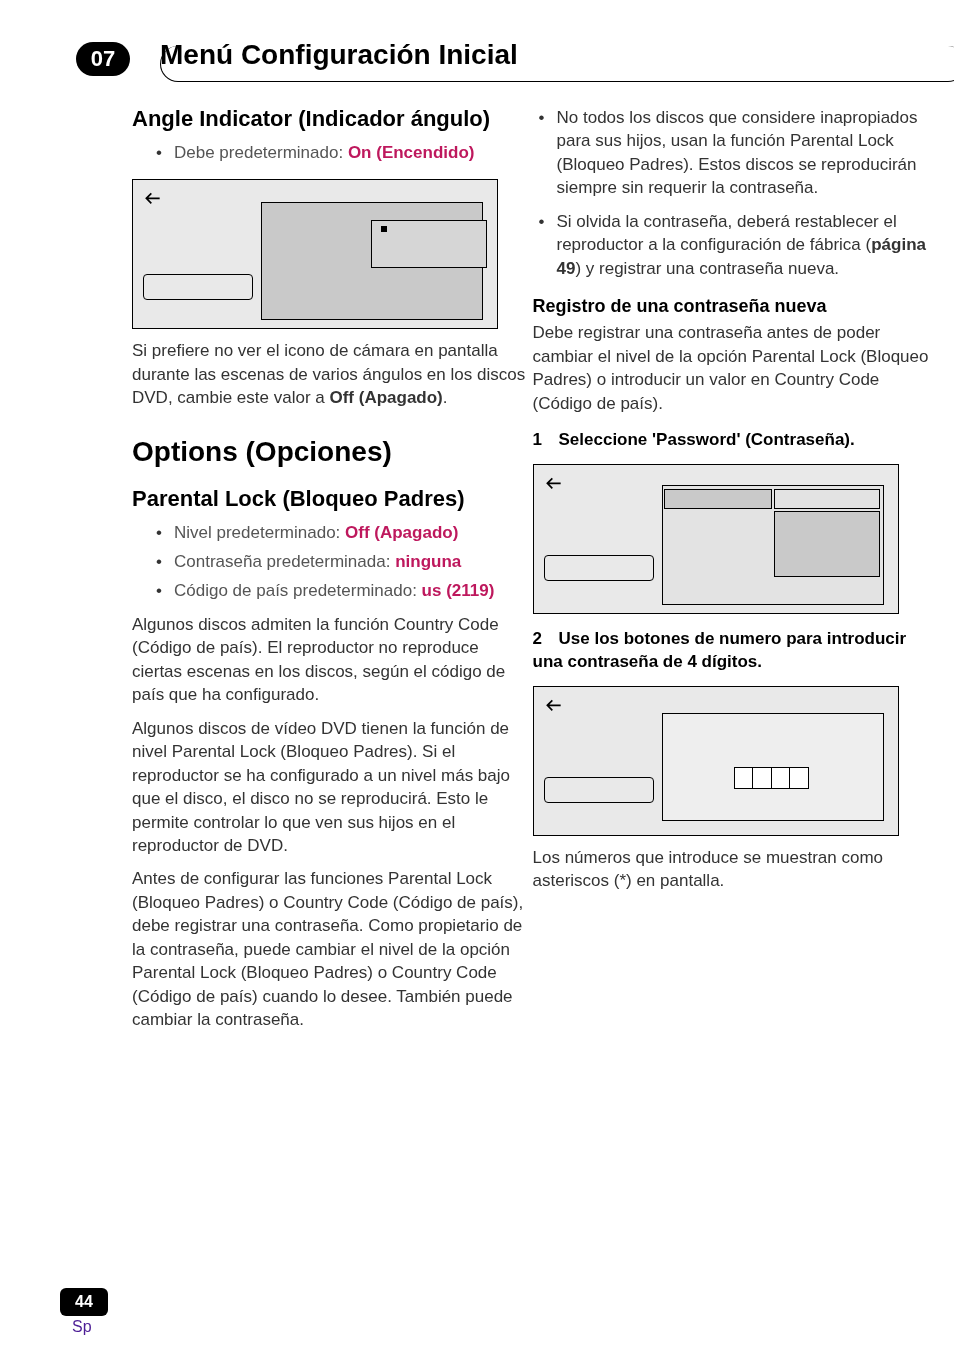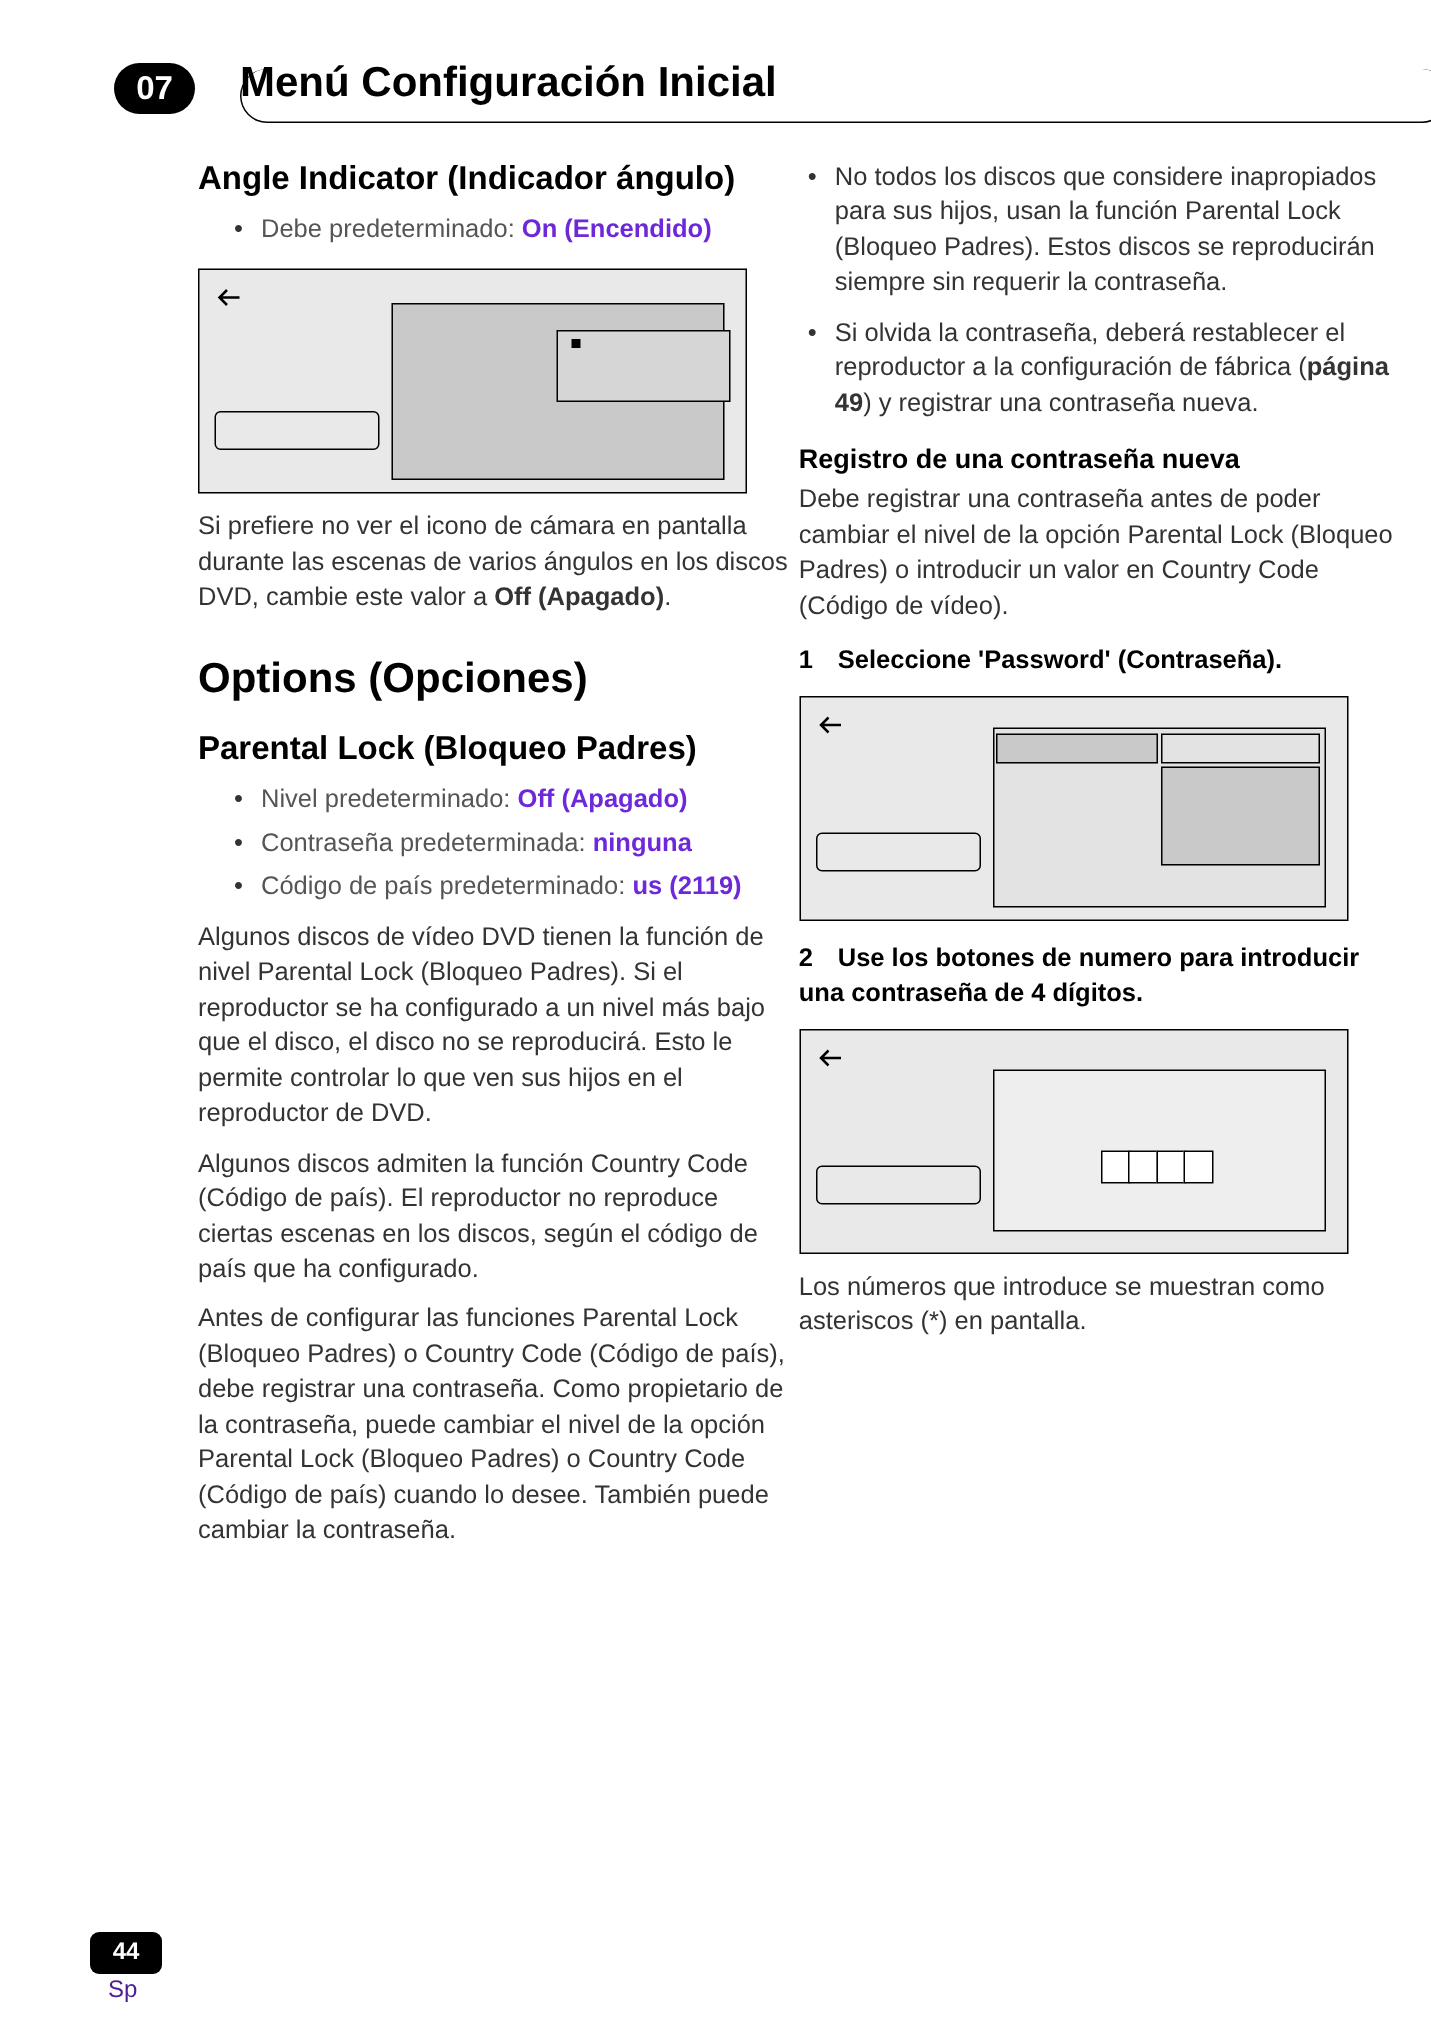--- a/index.html
+++ b/index.html
@@ -11,21 +11,21 @@
   .chapter-title { font-size: 28px; font-weight: 700; line-height: 34px; }
   .title-oval { margin-left: 84px; margin-top: 2px; height: 36px; border: 1.5px solid #000; border-radius: 18px; border-top: none; width: 806px; position: absolute; top: 44px; left: 40px; }
   .content { display: flex; margin-top: 34px; }
   .col { width: 418px; }
   .col-left { margin-left: 56px; }
   .h2 { font-size: 22px; font-weight: 700; line-height: 1.2; margin-bottom: 10px; }
   .h1big { font-size: 28px; font-weight: 700; margin: 26px 0 18px 0; }
   .bullet-row { display: flex; margin-left: 24px; margin-bottom: 6px; font-size: 17px; line-height: 1.35; color: #555; }
   .bullet-row .dot { width: 18px; flex: 0 0 18px; color: #333; }
   .bullet-row .bt { color: #555; }
-  .bullet-row .bv { color: #6d28d9; font-weight: 700; }
+  .bullet-row .bv { color: #be185d; font-weight: 700; }
   .para { font-size: 17px; line-height: 1.38; color: #333; margin-top: 10px; }
   .para b { font-weight: 700; }
   .figure { margin: 14px 0 10px 0; width: 366px; height: 150px; border: 1.5px solid #000; background: #e9e9e9; position: relative; }
   .figure .back-icon { position: absolute; left: 10px; top: 10px; font-size: 18px; }
   .figure .inner-pane { position: absolute; left: 128px; top: 22px; width: 222px; height: 118px; background: #c9c9c9; border: 1px solid #000; }
   .figure .sub1 { position: absolute; right: 10px; top: 40px; width: 116px; height: 48px; border: 1.5px solid #000; background: #d6d6d6; }
   .figure .sub1-dot { position: absolute; right: 110px; top: 46px; width: 6px; height: 6px; background: #000; }
   .figure .left-bar { position: absolute; left: 10px; bottom: 28px; width: 110px; height: 26px; border: 1.5px solid #000; border-radius: 4px; background: #e9e9e9; }
   .figure2 { margin: 12px 0 8px 0; width: 366px; height: 150px; border: 1.5px solid #000; background: #e9e9e9; position: relative; }
   .figure2 .back-icon { position: absolute; left: 10px; top: 10px; font-size: 18px; }
@@ -105,41 +105,41 @@
       </div>
       <div class="bullet-row">
         <span class="dot">•</span>
         <span><span class="bt">Contraseña predeterminada: </span><span class="bv">ninguna</span></span>
       </div>
       <div class="bullet-row">
         <span class="dot">•</span>
         <span><span class="bt">Código de país predeterminado: </span><span class="bv">us (2119)</span></span>
       </div>
 
+      <p class="para">Algunos discos admiten la función Country Code (Código de país). El reproductor no reproduce ciertas escenas en los discos, según el código de país que ha configurado.</p>
       <p class="para">Algunos discos de vídeo DVD tienen la función de nivel Parental Lock (Bloqueo Padres). Si el reproductor se ha configurado a un nivel más bajo que el disco, el disco no se reproducirá. Esto le permite controlar lo que ven sus hijos en el reproductor de DVD.</p>
-      <p class="para">Algunos discos admiten la función Country Code (Código de país). El reproductor no reproduce ciertas escenas en los discos, según el código de país que ha configurado.</p>
       <p class="para">Antes de configurar las funciones Parental Lock (Bloqueo Padres) o Country Code (Código de país), debe registrar una contraseña. Como propietario de la contraseña, puede cambiar el nivel de la opción Parental Lock (Bloqueo Padres) o Country Code (Código de país) cuando lo desee. También puede cambiar la contraseña.</p>
     </div>
 
     <div class="col">
 
 
       <div class="note-bullet">
         <span class="dot">•</span>
         <span>No todos los discos que considere inapropiados para sus hijos, usan la función Parental Lock (Bloqueo Padres). Estos discos se reproducirán siempre sin requerir la contraseña.</span>
       </div>
       <div class="note-bullet">
         <span class="dot">•</span>
         <span>
           <span>Si olvida la contraseña, deberá restablecer el reproductor a la configuración de fábrica (</span><b>página 49</b><span>) y registrar una contraseña nueva.</span>
         </span>
       </div>
 
       <div class="h3">Registro de una contraseña nueva</div>
-      <p class="para" style="margin-top:2px;">Debe registrar una contraseña antes de poder cambiar el nivel de la opción Parental Lock (Bloqueo Padres) o introducir un valor en Country Code (Código de vídeo).</p>
+      <p class="para" style="margin-top:2px;">Debe registrar una contraseña antes de poder cambiar el nivel de la opción Parental Lock (Bloqueo Padres) o introducir un valor en Country Code (Código de país).</p>
 
       <p class="step">
         <span class="num">1</span><span>Seleccione 'Password' (Contraseña).</span>
       </p>
 
       <div class="figure2">
         <span class="back-icon">
           <svg viewBox="0 0 24 24" width="20" height="20">
               <path d="M10 4 L4 10 L10 16 M4 10 H20" stroke="#000" stroke-width="2" fill="none"></path>
             </svg>

